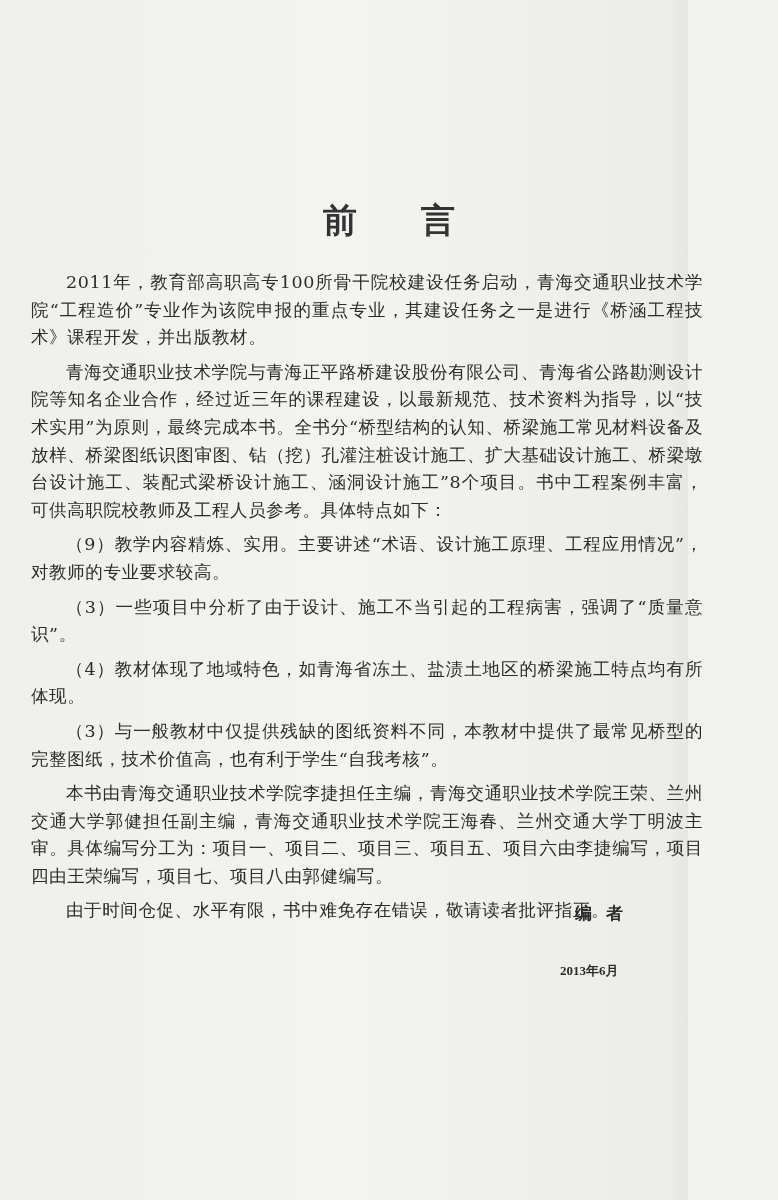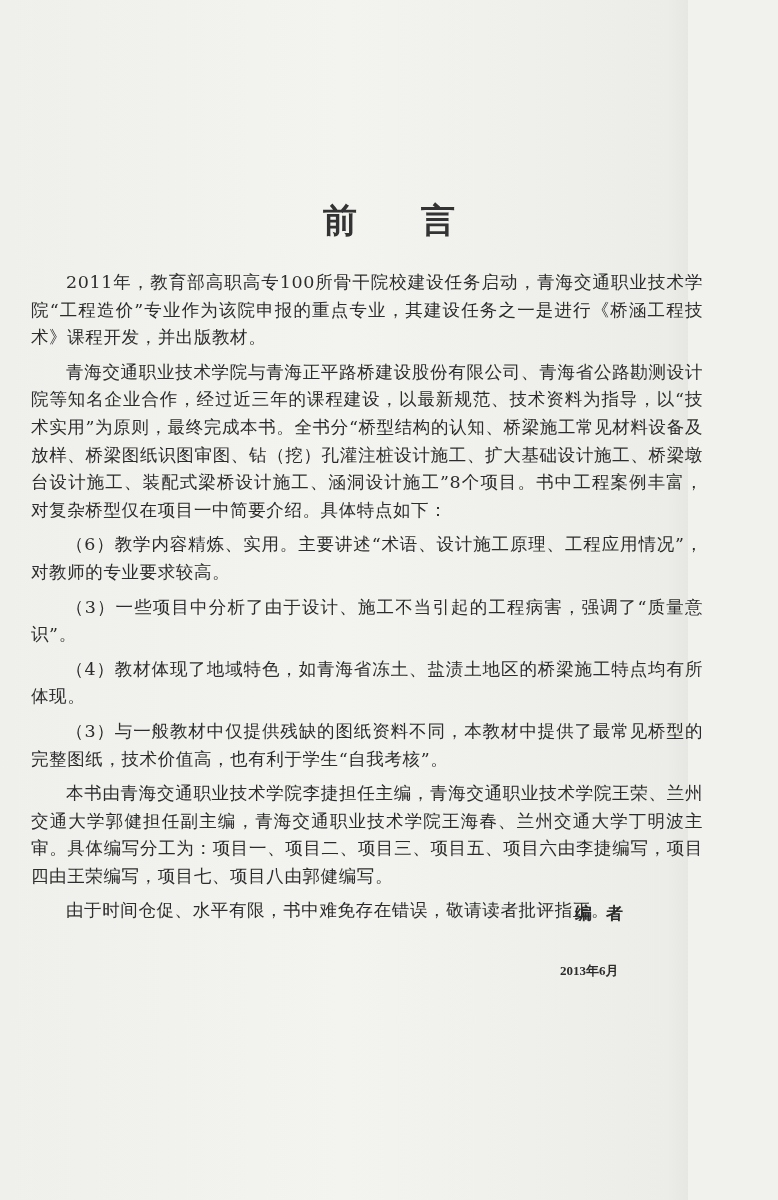--- a/index.html
+++ b/index.html
@@ -34,22 +34,22 @@
   .sign.date { top: 962px; left: 560px; width: 140px; font-family: Liberation Serif, serif; font-size: 13px;}
 </style>
 </head>
 <body>
 
 <div class="page">
   <div class="title">前言</div>
 
   <div class="body-text">
     <p>2011年，教育部高职高专100所骨干院校建设任务启动，青海交通职业技术学院“工程造价”专业作为该院申报的重点专业，其建设任务之一是进行《桥涵工程技术》课程开发，并出版教材。</p>
-    <p>青海交通职业技术学院与青海正平路桥建设股份有限公司、青海省公路勘测设计院等知名企业合作，经过近三年的课程建设，以最新规范、技术资料为指导，以“技术实用”为原则，最终完成本书。全书分“桥型结构的认知、桥梁施工常见材料设备及放样、桥梁图纸识图审图、钻（挖）孔灌注桩设计施工、扩大基础设计施工、桥梁墩台设计施工、装配式梁桥设计施工、涵洞设计施工”8个项目。书中工程案例丰富，对复杂桥型仅在项目一中简要介绍。具体特点如下：</p>
-    <p>（6）教学内容精炼、实用。主要讲述“术语、设计施工原理、工程应用情况”，对教师的专业要求较高。</p>
+    <p>青海交通职业技术学院与青海正平路桥建设股份有限公司、青海省公路勘测设计院等知名企业合作，经过近三年的课程建设，以最新规范、技术资料为指导，以“技术实用”为原则，最终完成本书。全书分“桥型结构的认知、桥梁施工常见材料设备及放样、桥梁图纸识图审图、钻（挖）孔灌注桩设计施工、扩大基础设计施工、桥梁墩台设计施工、装配式梁桥设计施工、涵洞设计施工”8个项目。书中工程案例丰富，可供高职院校教师及工程人员参考。具体特点如下：</p>
+    <p>（9）教学内容精炼、实用。主要讲述“术语、设计施工原理、工程应用情况”，对教师的专业要求较高。</p>
     <p>（3）一些项目中分析了由于设计、施工不当引起的工程病害，强调了“质量意识”。</p>
     <p>（4）教材体现了地域特色，如青海省冻土、盐渍土地区的桥梁施工特点均有所体现。</p>
     <p>（3）与一般教材中仅提供残缺的图纸资料不同，本教材中提供了最常见桥型的完整图纸，技术价值高，也有利于学生“自我考核”。</p>
     <p>本书由青海交通职业技术学院李捷担任主编，青海交通职业技术学院王荣、兰州交通大学郭健担任副主编，青海交通职业技术学院王海春、兰州交通大学丁明波主审。具体编写分工为：项目一、项目二、项目三、项目五、项目六由李捷编写，项目四由王荣编写，项目七、项目八由郭健编写。</p>
     <p>由于时间仓促、水平有限，书中难免存在错误，敬请读者批评指正。</p>
   </div>
 
   <div class="sign editor">编者</div>
   <div class="sign date">2013年6月</div>
 </div>

